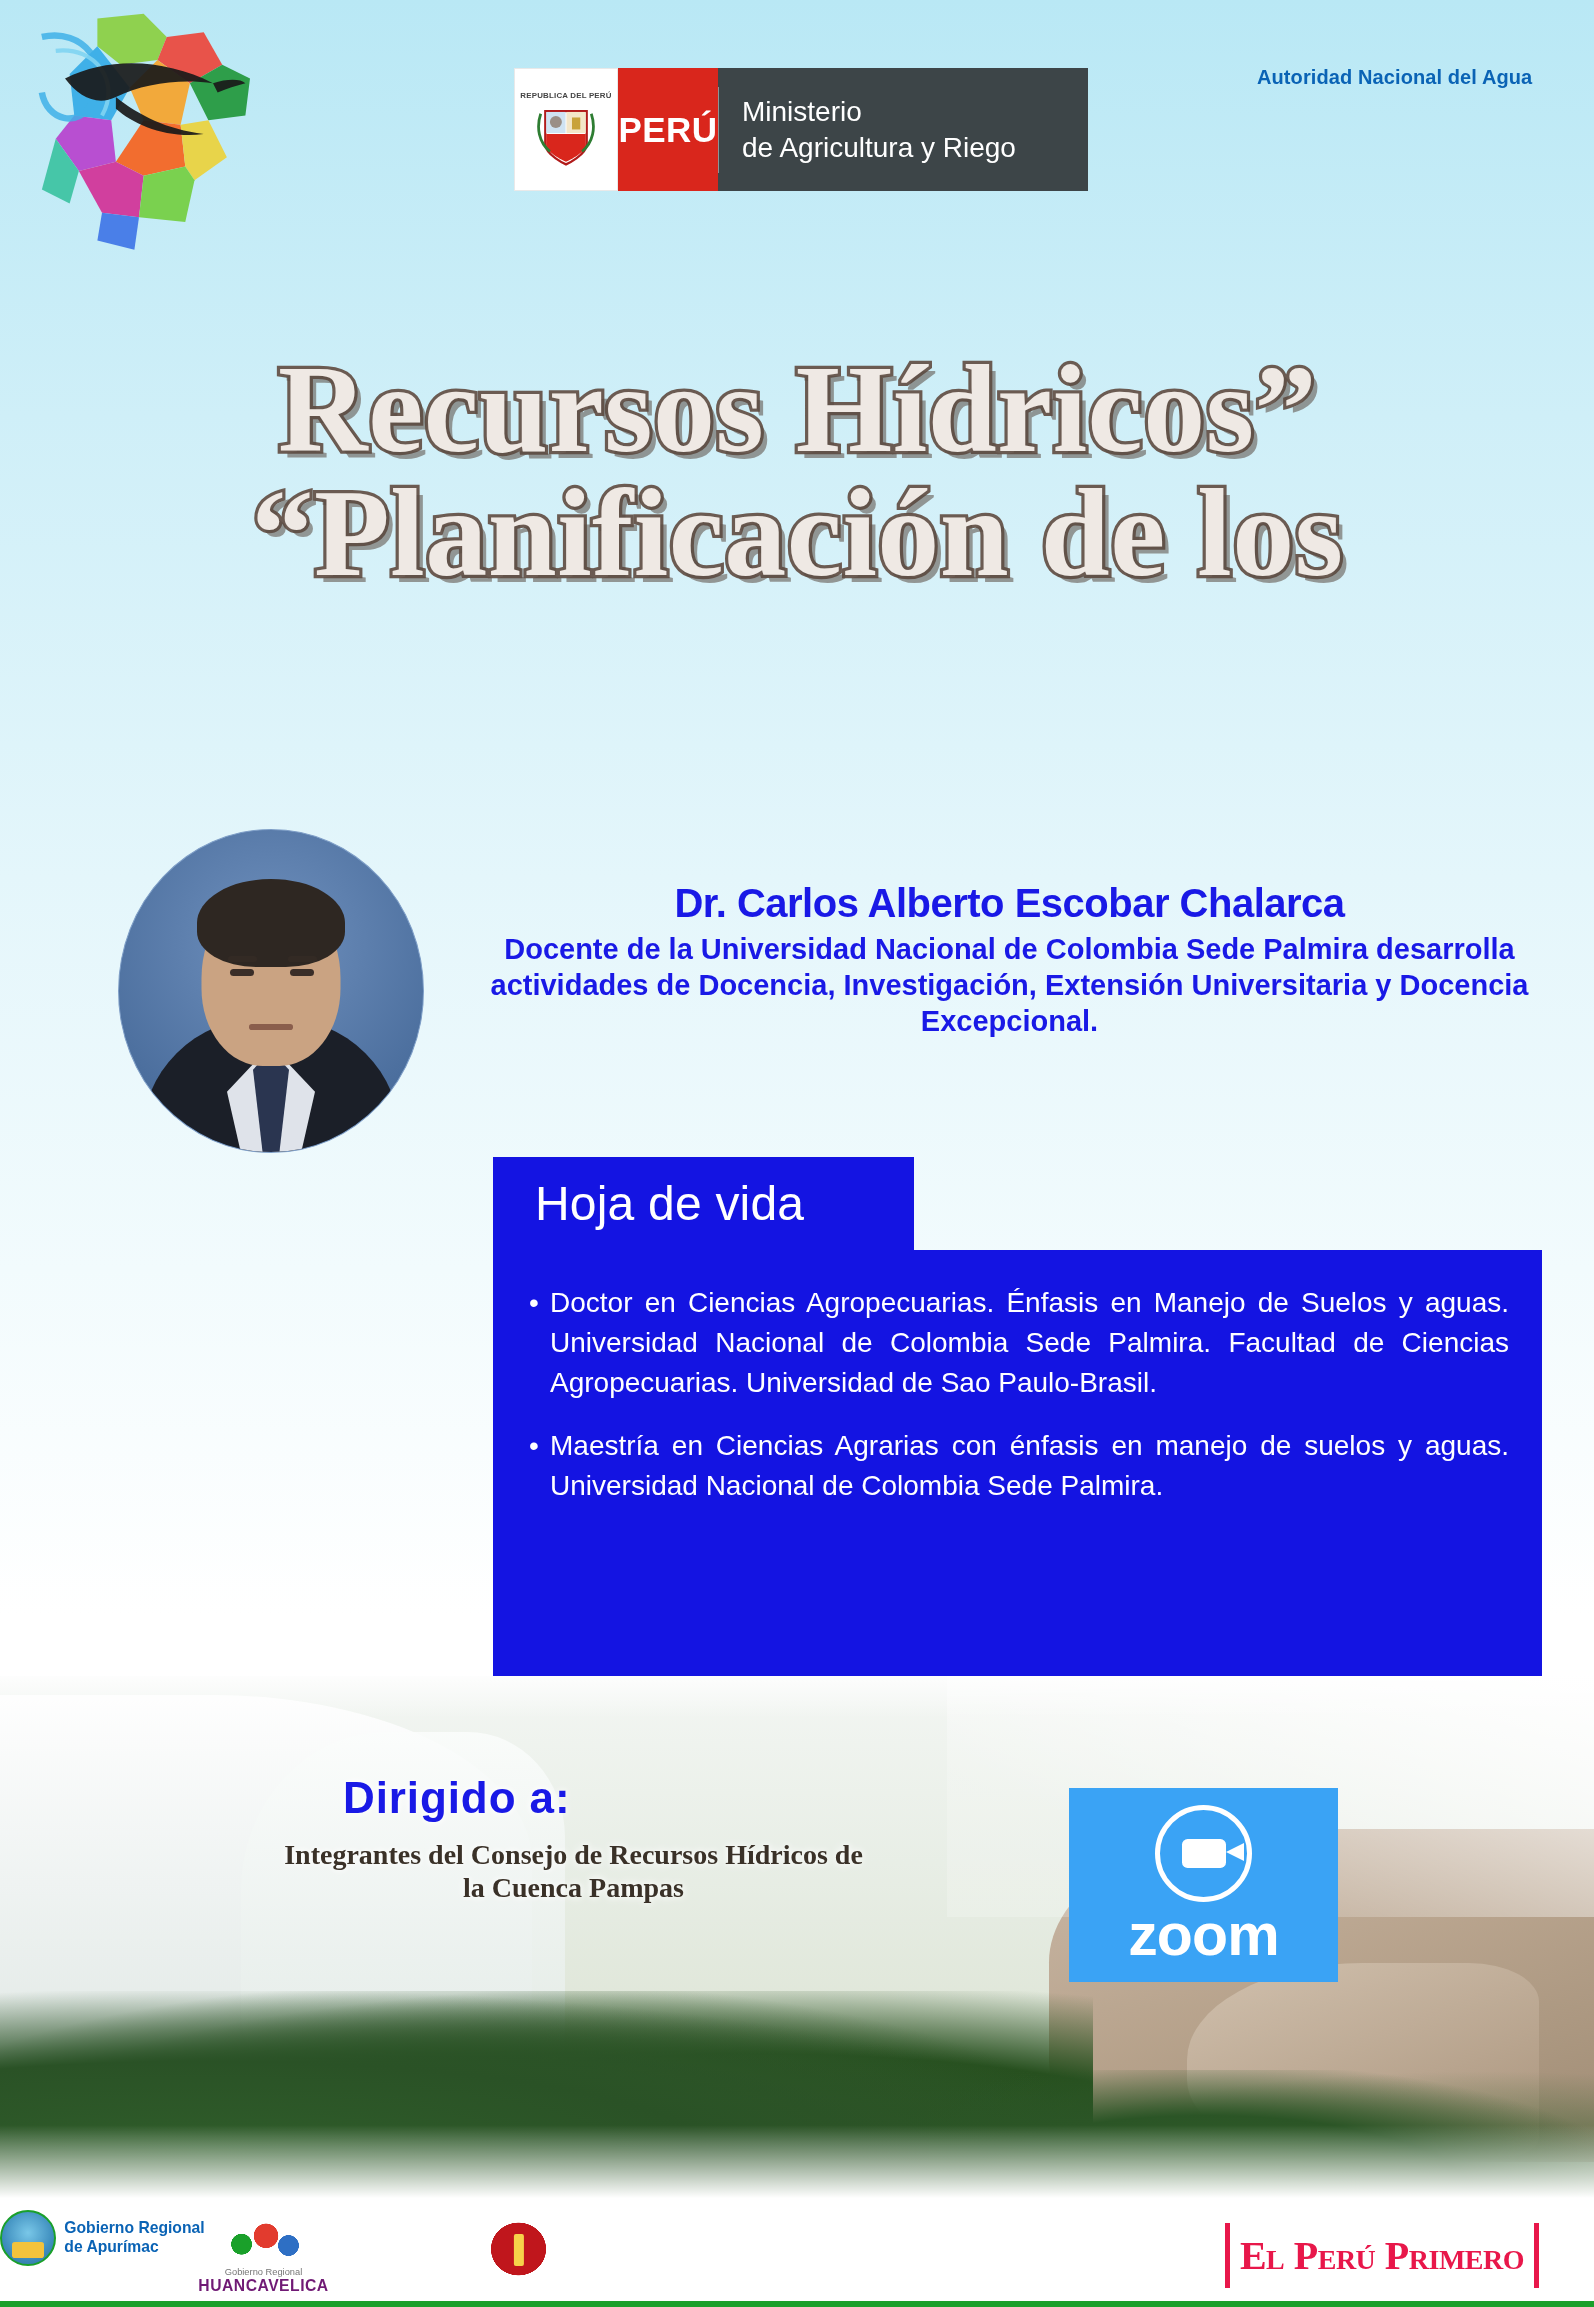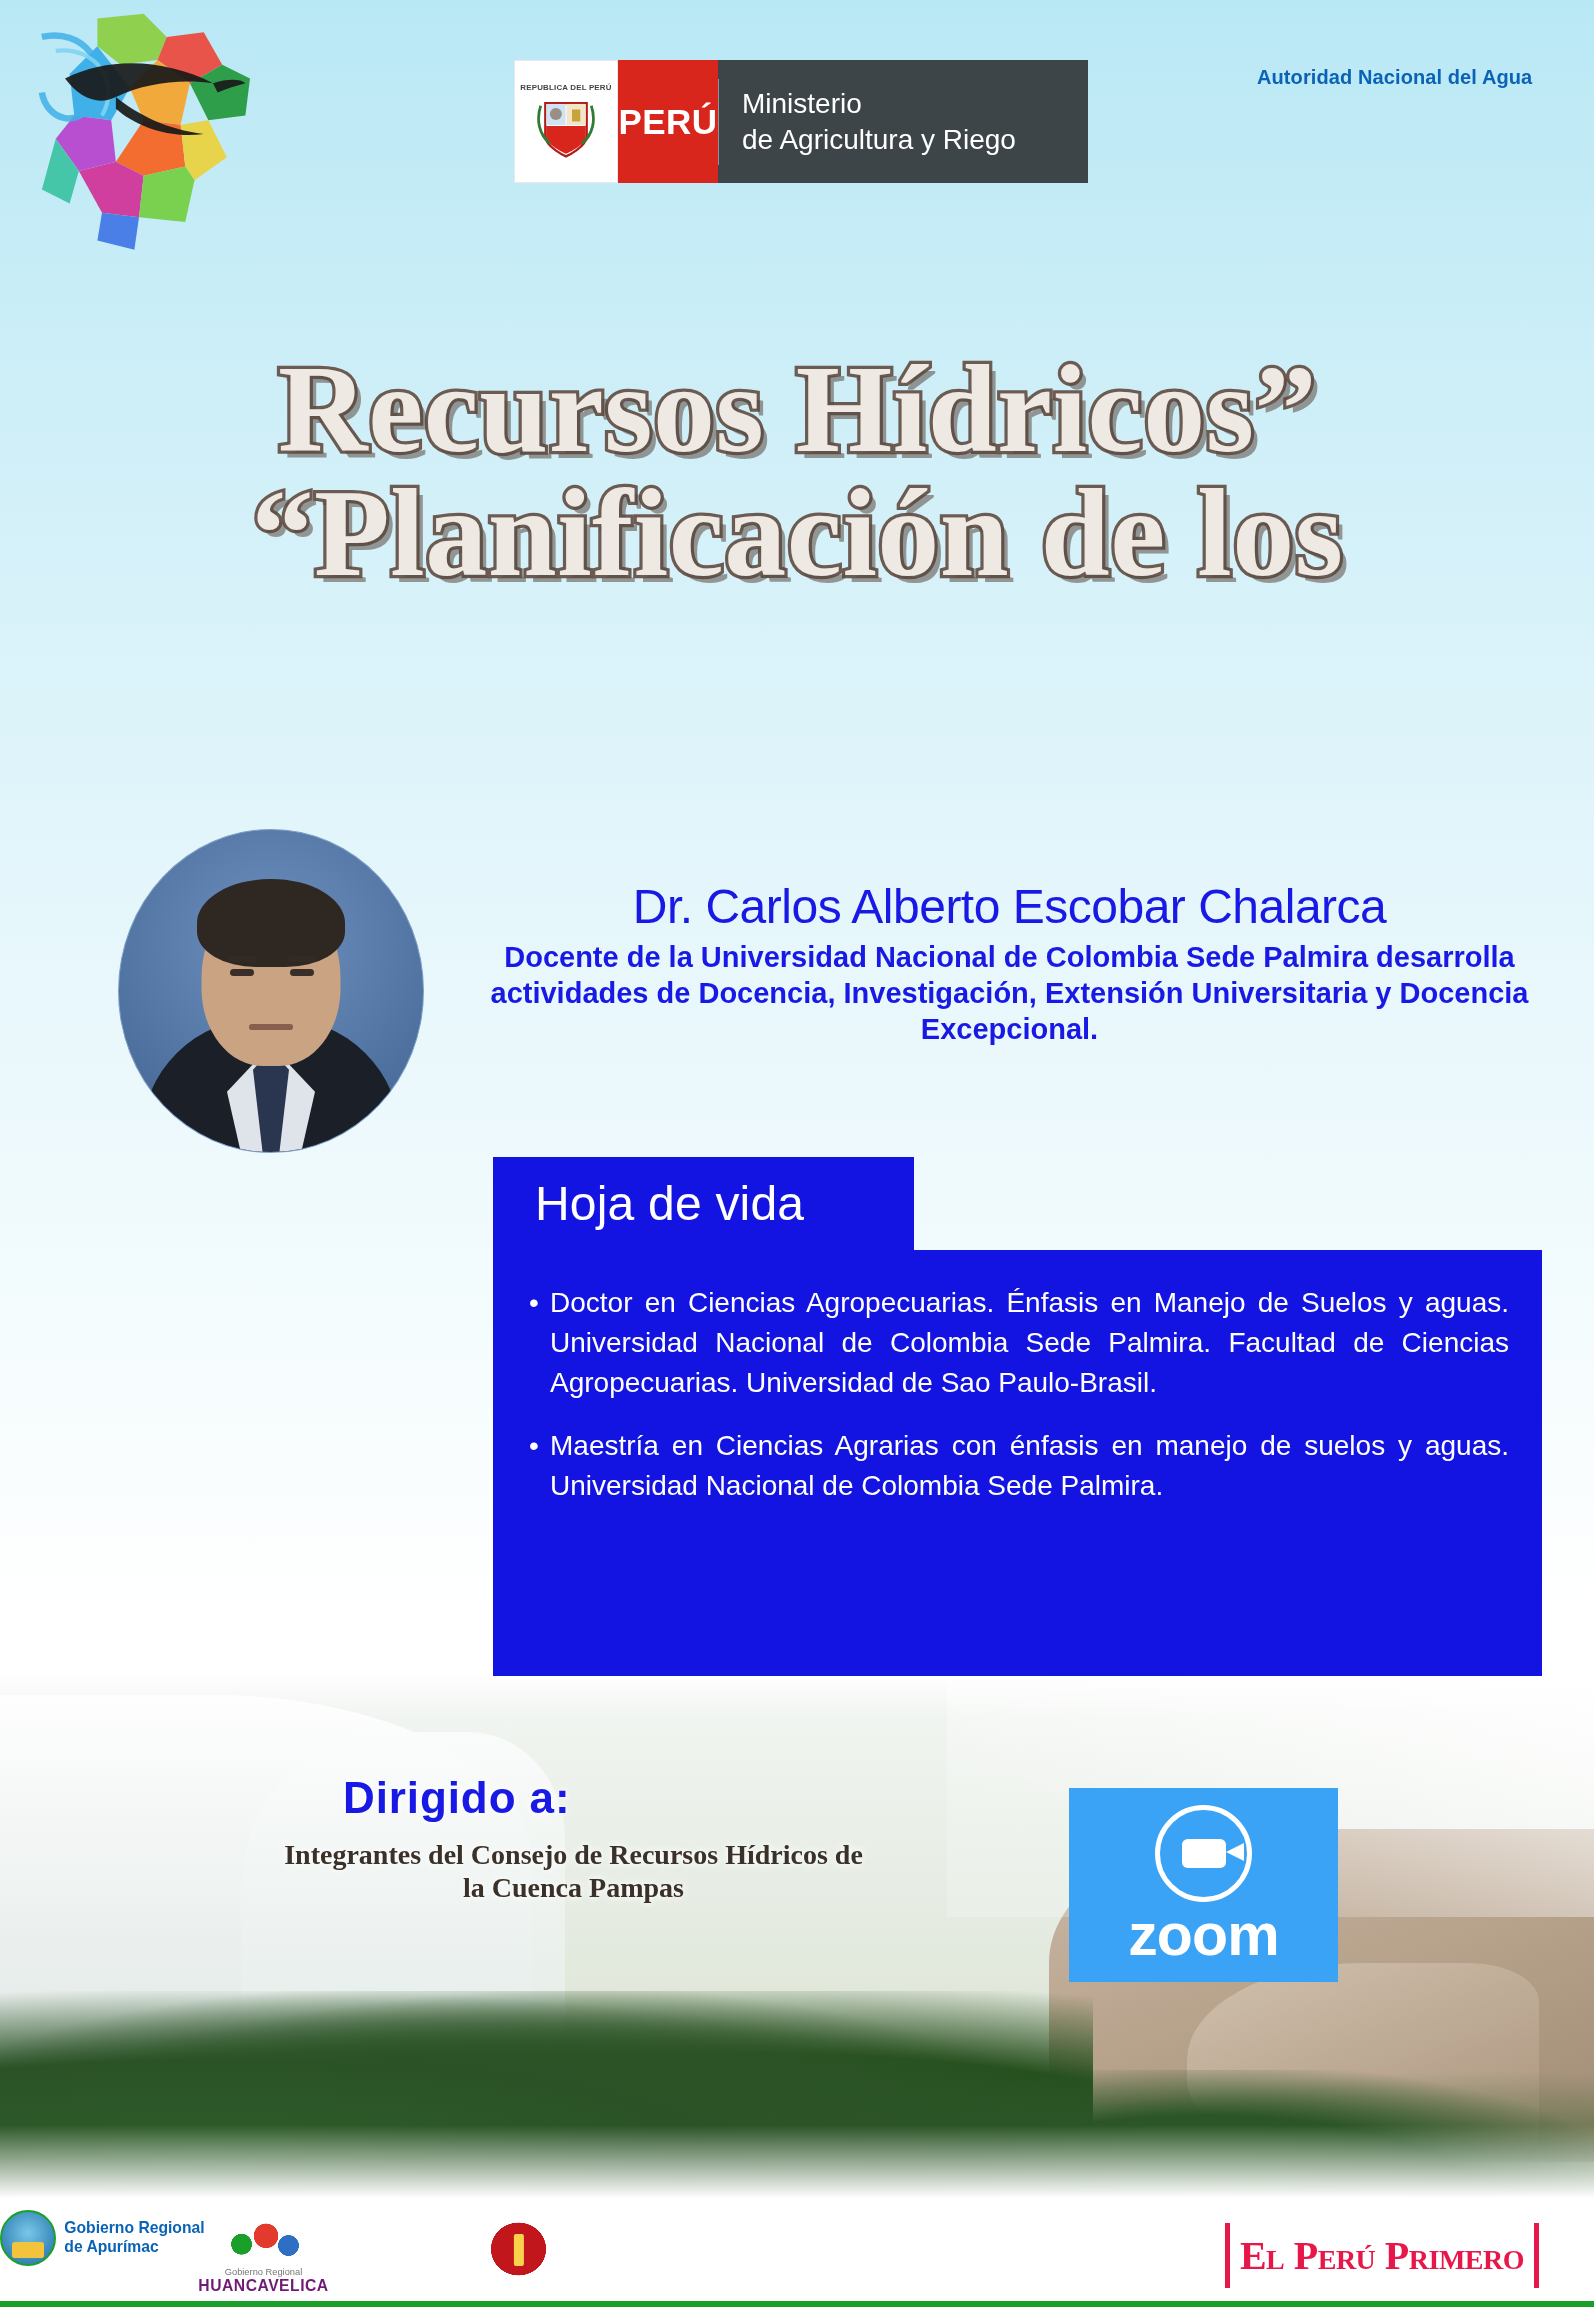--- a/index.html
+++ b/index.html
@@ -19,21 +19,21 @@
   }
 
   
   .map-logo {
     position: absolute;
     left: 28px; top: 9.3px;
     width: 296px; height: 264px;
   }
   .ministry-logo {
     position: absolute;
-    left: 514px; top: 60px;
+    left: 514px; top: 68px;
     width: 574px; height: 123px;
     display: flex;
     align-items: stretch;
   }
   .ml-shield {
     width: 104px; background: #ffffff;
     border: 1.4px solid #e9e9e9;
     display: flex; flex-direction: column; align-items: center; justify-content: center;
   }
   .ml-shield .rp-text {
@@ -138,21 +138,21 @@
     width: 44px; height: 5.6px; border-radius: 2.8px; background: #8a5e4c;
   }
 
   .speaker-block {
     position: absolute;
     left: 454px; top: 882px;
     width: 1111px;
     text-align: center;
   }
   .speaker-name {
-    font-size: 48px; font-weight: normal; color: #1919e6; line-height: 1.05;
+    font-size: 40px; font-weight: bold; color: #1919e6; line-height: 1.05;
     letter-spacing: -0.5px;
   }
   .speaker-desc {
     margin-top: 6.5px;
     font-size: 29px; font-weight: bold; color: #1919e6; line-height: 1.25;
   }
 
   
   .cv-tab {
     position: absolute;

